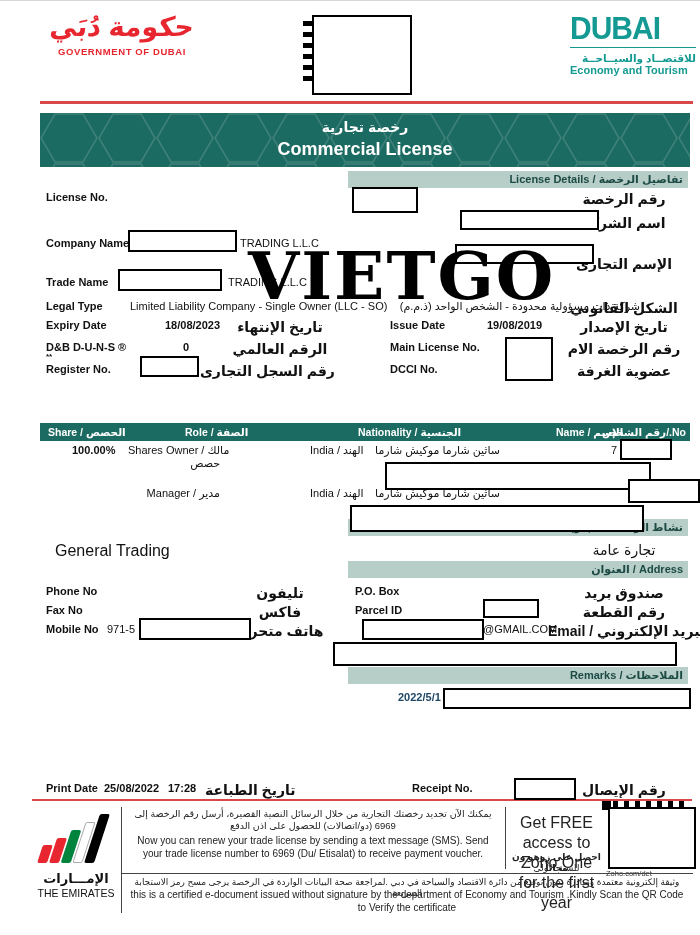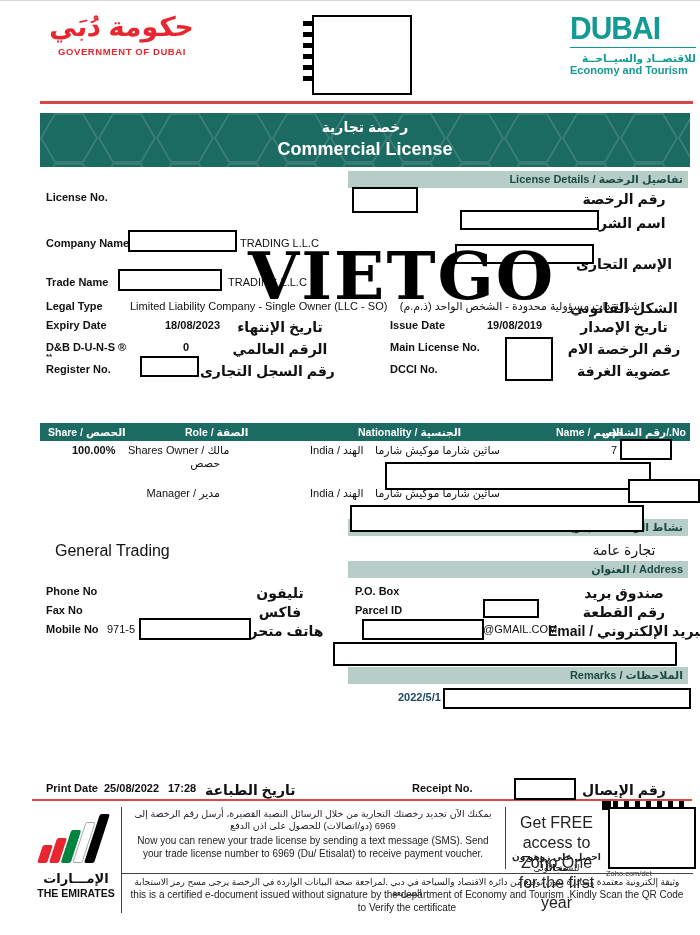--- a/index.html
+++ b/index.html
@@ -177,21 +177,21 @@
 
   <div class="abs" style="left:36px;top:810px;width:80px;height:100px;">
     <div class="abs" style="left:0;top:0;width:80px;height:58px;">
       <div class="stripe" style="left:4px;top:34px;height:18px;background:#e8262f;"></div>
       <div class="stripe" style="left:17px;top:27px;height:25px;background:#e8262f;"></div>
       <div class="stripe" style="left:30px;top:19px;height:33px;background:#00843d;"></div>
       <div class="stripe" style="left:43px;top:11px;height:41px;background:#fff;border:1px solid #aaa;box-sizing:border-box;"></div>
       <div class="stripe" style="left:56px;top:3px;height:49px;background:#000;"></div>
     </div>
     <div class="rtl" style="position:absolute;left:0;top:60px;width:80px;text-align:center;font-size:13px;font-weight:bold;color:#111;">الإمـــارات</div>
-    <div style="position:absolute;left:0;top:76px;width:80px;text-align:center;font-size:10.5px;font-weight:bold;color:#111;white-space:nowrap;">THE EMIRATES</div>
+    <div style="position:absolute;left:0;top:76px;width:80px;text-align:center;font-size:10.5px;font-weight:normal;color:#111;white-space:nowrap;">THE EMIRATES</div>
   </div>
 
   <div class="vline" style="left:121px;top:806px;height:106px;"></div>
   <div class="vline" style="left:505px;top:806px;height:62px;"></div>
   <div class="vline" style="left:693px;top:806px;height:62px;"></div>
 
   <div class="abs small-center rtl" style="left:127px;top:807px;width:372px;font-size:9.5px;color:#222;">يمكنك الآن تجديد رخصتك التجارية من خلال الرسائل النصية القصيرة، أرسل رقم الرخصة إلى 6969 (دو/اتصالات) للحصول على اذن الدفع</div>
   <div class="abs small-center" style="left:127px;top:834px;width:372px;font-size:10px;color:#222;">Now you can renew your trade license by sending a text message (SMS).  Send your trade license number to 6969 (Du/ Etisalat) to receive payment voucher.</div>
 
   <div class="abs small-center" style="left:510px;top:812px;width:93px;font-size:16px;color:#222;">Get FREE access to Zoho One for the first year</div>

